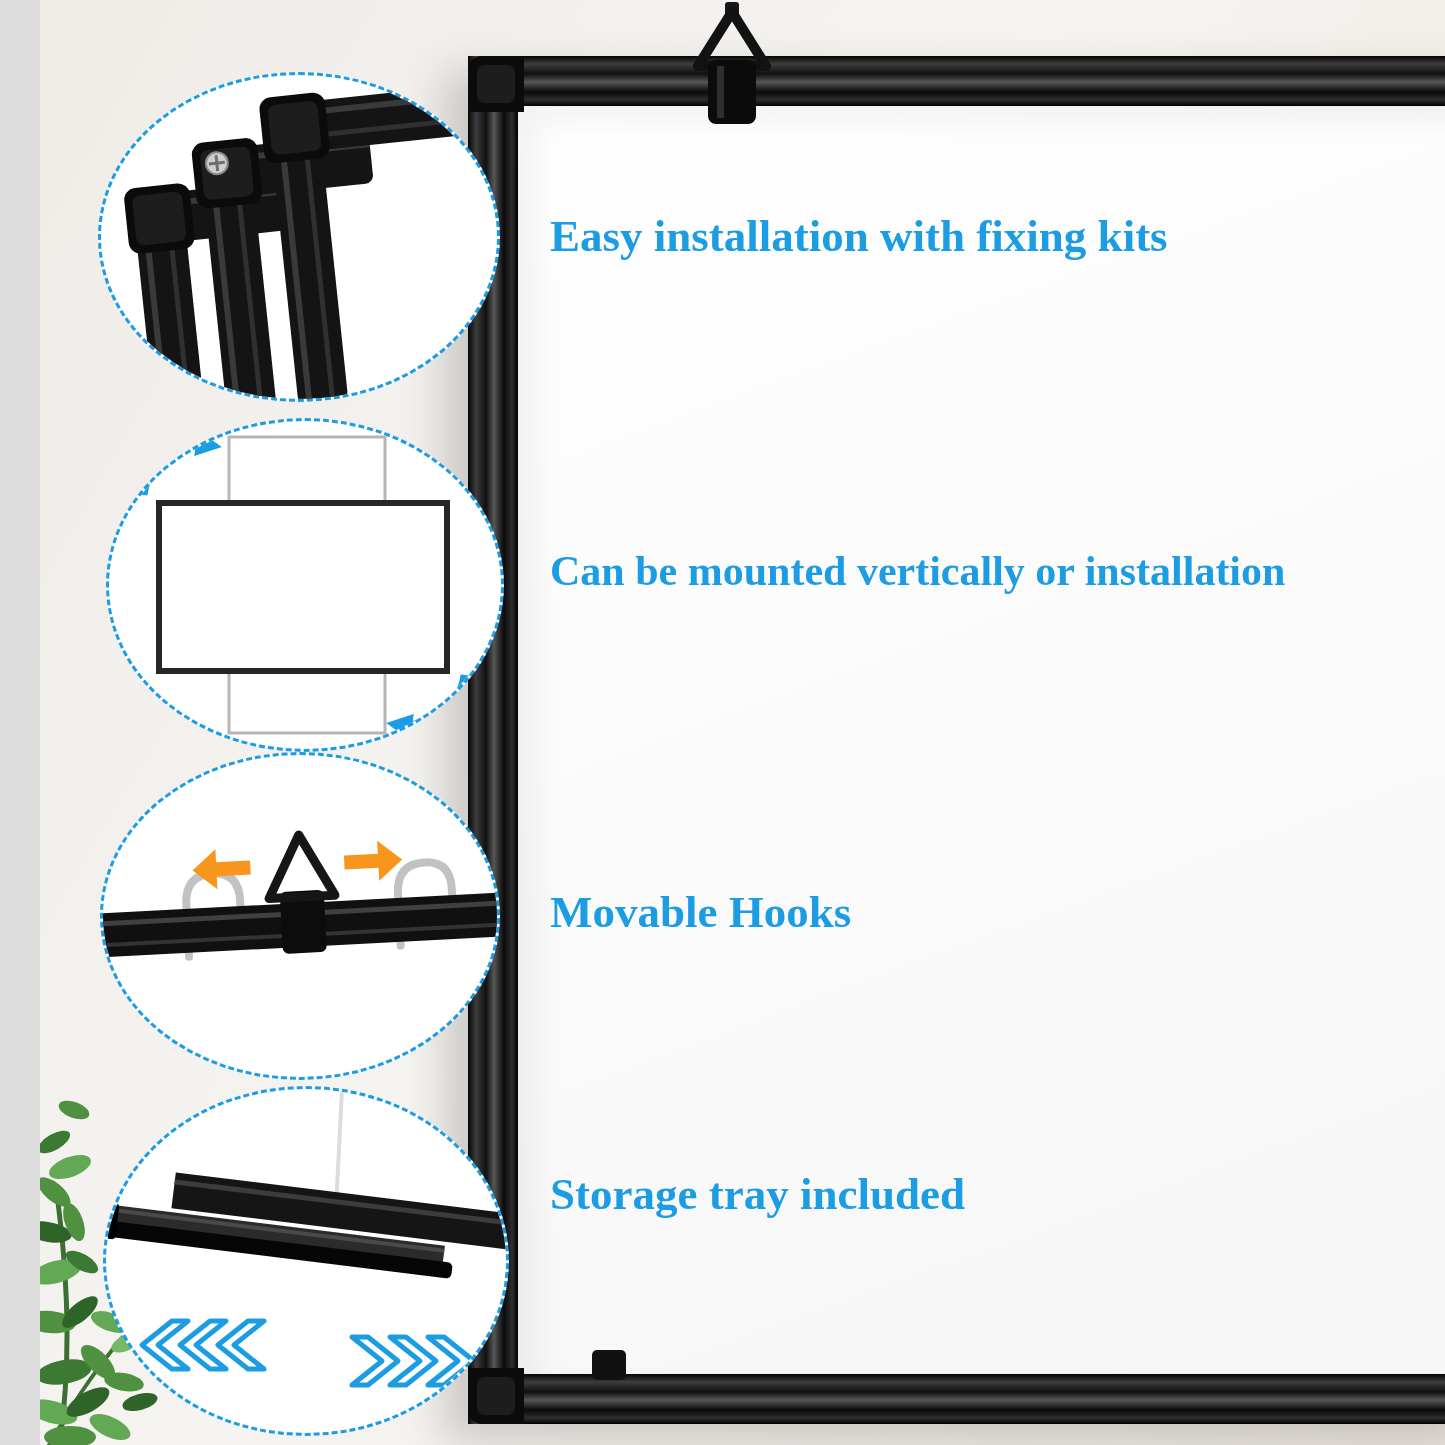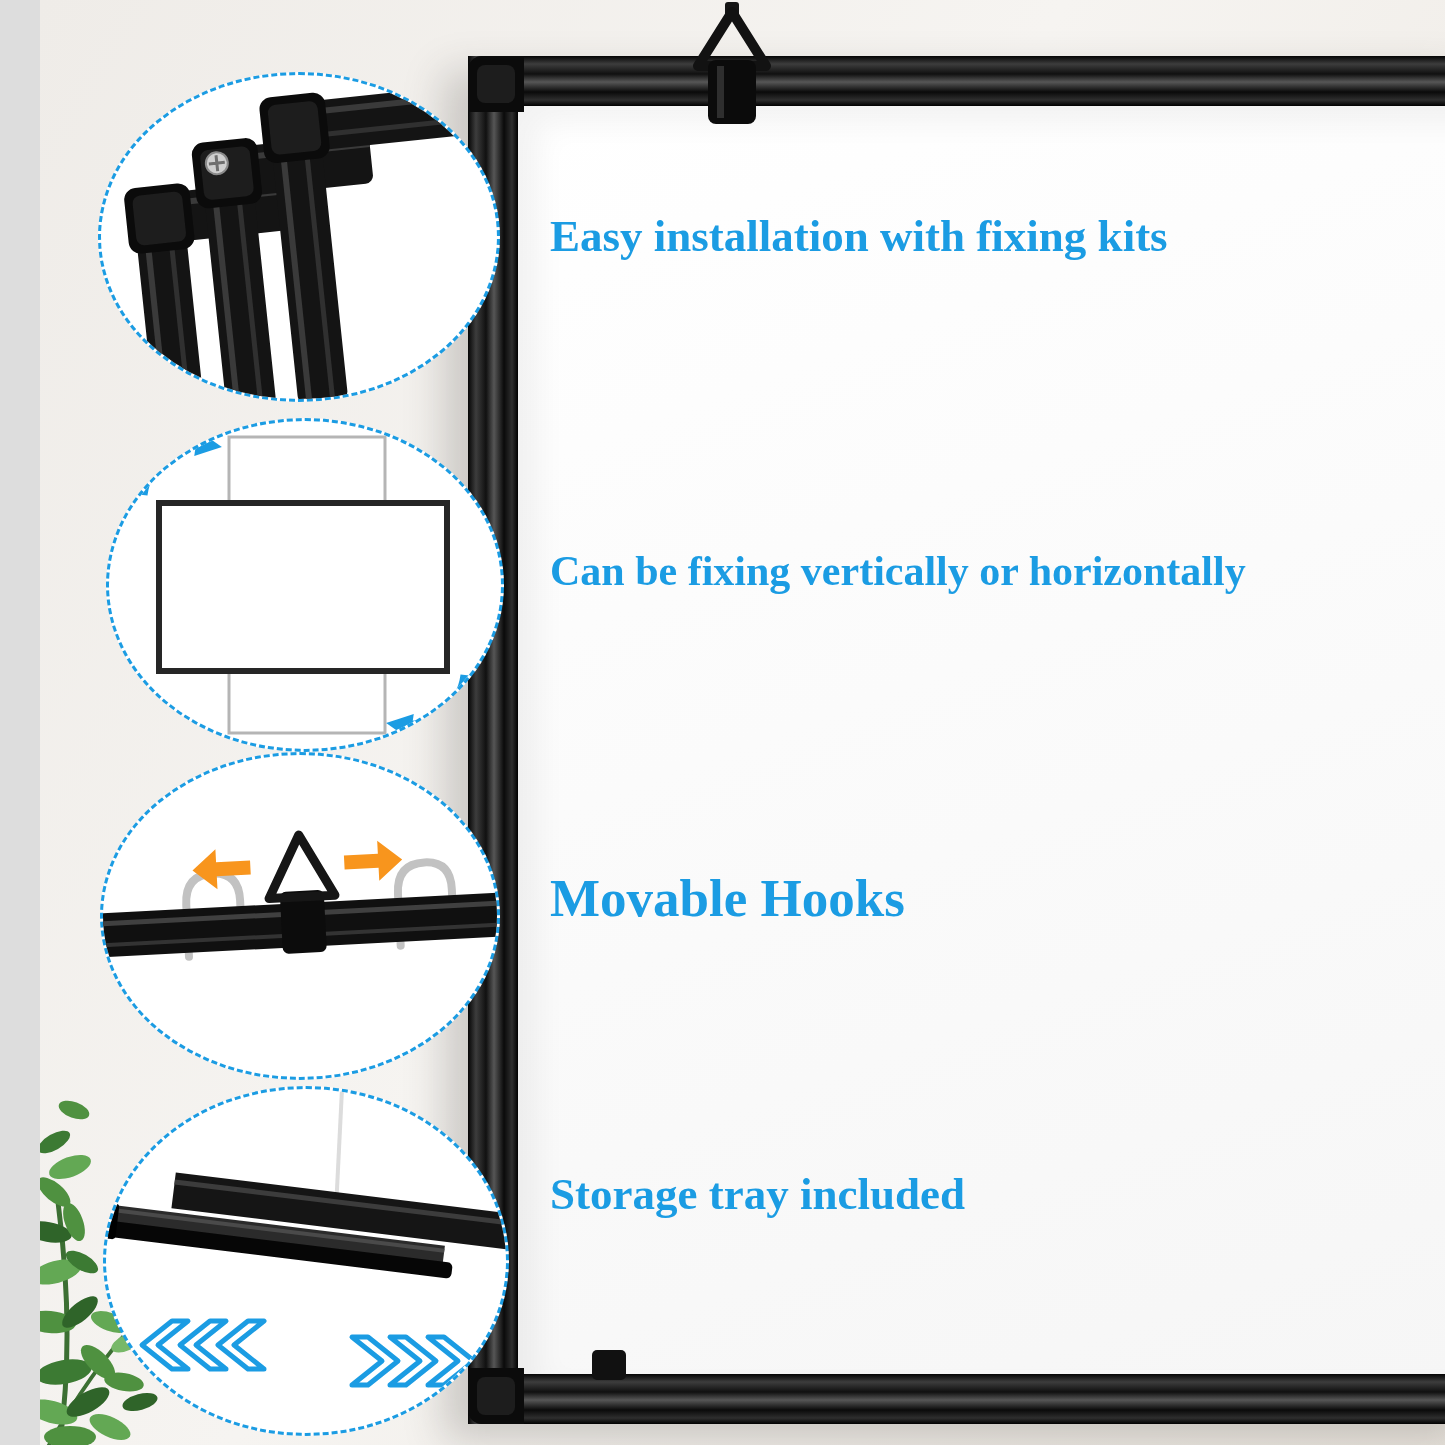--- a/index.html
+++ b/index.html
@@ -35,21 +35,21 @@
   .callout svg{width:100%;height:100%;display:block;}
   .c1{left:58px;top:72px;width:396px;height:324px;}
   .c2{left:66px;top:418px;width:392px;height:328px;}
   .c3{left:60px;top:752px;width:394px;height:322px;}
   .c4{left:63px;top:1086px;width:400px;height:344px;}
   
   .feature-label{position:absolute;color:var(--accent,#1b9ce3);font-weight:700;
     white-space:nowrap;line-height:1;z-index:3;letter-spacing:0;}
   .l1{left:510px;top:214px;font-size:45px;}
   .l2{left:510px;top:550px;font-size:42px;}
-  .l3{left:510px;top:872px;font-size:53px;}
+  .l3{left:510px;top:890px;font-size:45px;}
   .l4{left:510px;top:1172px;font-size:45px;}
 </style>
 </head>
 <body>
 
 <div class="scene">
 
   <div class="board">
     <div class="frame-top metal-h"></div>
     <div class="frame-bottom metal-h"></div>
@@ -186,17 +186,17 @@
         <path d="M104 232 L74 256 L104 280 L120 280 L90 256 L120 232 Z"></path>
         <path d="M142 232 L112 256 L142 280 L158 280 L128 256 L158 232 Z"></path>
         <path d="M262 248 L292 272 L262 296 L246 296 L276 272 L246 248 Z"></path>
         <path d="M300 248 L330 272 L300 296 L284 296 L314 272 L284 248 Z"></path>
         <path d="M338 248 L368 272 L338 296 L322 296 L352 272 L322 248 Z"></path>
       </g>
     </svg>
   </div>
 
   <div class="feature-label l1">Easy installation with fixing kits</div>
-  <div class="feature-label l2">Can be fixing vertically or horizontally</div>
+  <div class="feature-label l2">Can be mounted vertically or installation</div>
   <div class="feature-label l3">Movable Hooks</div>
   <div class="feature-label l4">Storage tray included</div>
 
 </div>
 
 </body></html>

